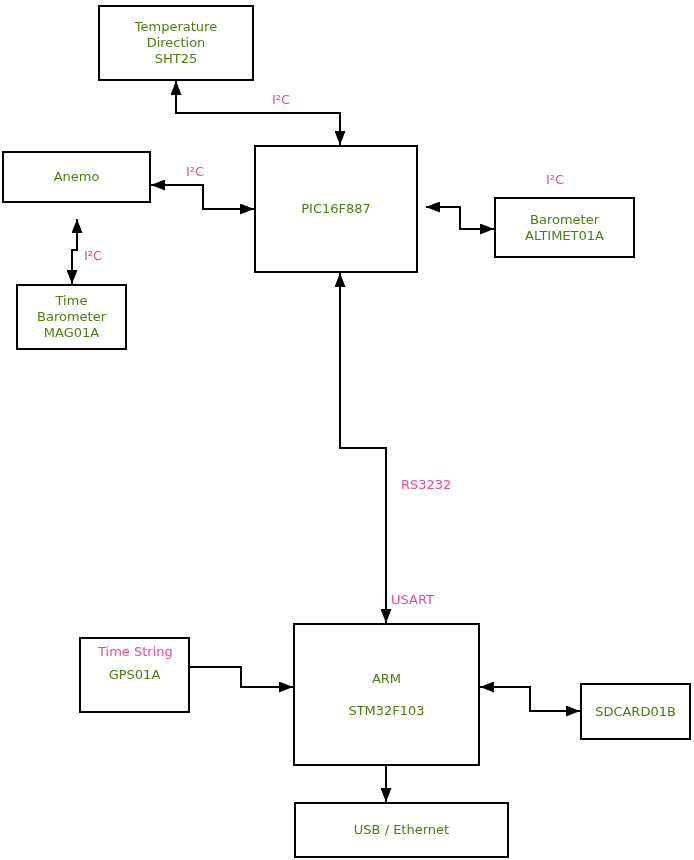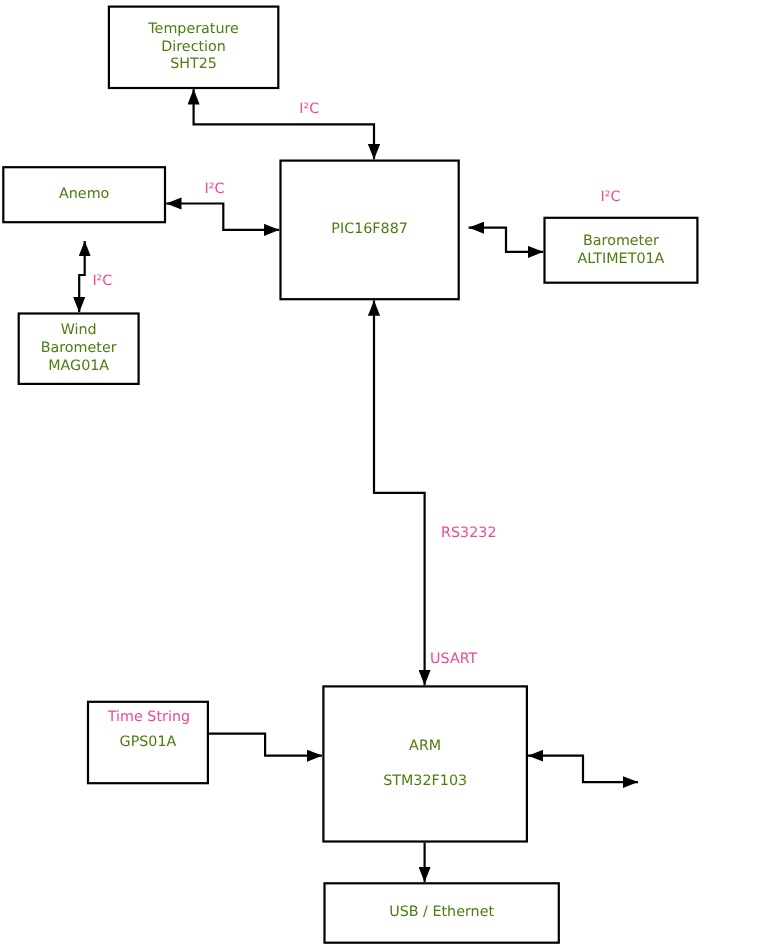--- a/index.html
+++ b/index.html
@@ -76,21 +76,21 @@
     <div class="box-line">Temperature</div>
     <div class="box-line">Direction</div>
     <div class="box-line">SHT25</div>
   </div>
 
   <div class="node" style="left:2px; top:151px; width:149px; height:52px">
     <div class="box-line">Anemo</div>
   </div>
 
   <div class="node" style="left:16px; top:284px; width:111px; height:66px">
-    <div class="box-line">Wind</div>
+    <div class="box-line">Time</div>
     <div class="box-line">Barometer</div>
     <div class="box-line">MAG01A</div>
   </div>
 
   <div class="node" style="left:254px; top:145px; width:164px; height:128px">
     <div class="box-line">PIC16F887</div>
   </div>
 
   <div class="node" style="left:494px; top:197px; width:141px; height:61px">
     <div class="box-line">Barometer</div>
@@ -100,20 +100,23 @@
   <div class="node" style="left:79px; top:637px; width:111px; height:76px">
     <div class="box-line">GPS01A</div>
   </div>
 
   <div class="node" style="left:293px; top:623px; width:187px; height:143px">
     <div class="box-line">ARM</div>
     <div class="box-line"></div>
     <div class="box-line">STM32F103</div>
   </div>
 
+  <div class="node" style="left:580px; top:683px; width:111px; height:57px">
+    <div class="box-line">SDCARD01B</div>
+  </div>
 
   <div class="node" style="left:294px; top:802px; width:215px; height:56px">
     <div class="box-line">USB / Ethernet</div>
   </div>
 
   <div class="edge-label" style="left:272px; top:92px">I²C</div>
   <div class="edge-label" style="left:186px; top:164px">I²C</div>
   <div class="edge-label" style="left:84px; top:248px">I²C</div>
   <div class="edge-label" style="left:546px; top:172px">I²C</div>
   <div class="edge-label" style="left:401px; top:477px">RS3232</div>

